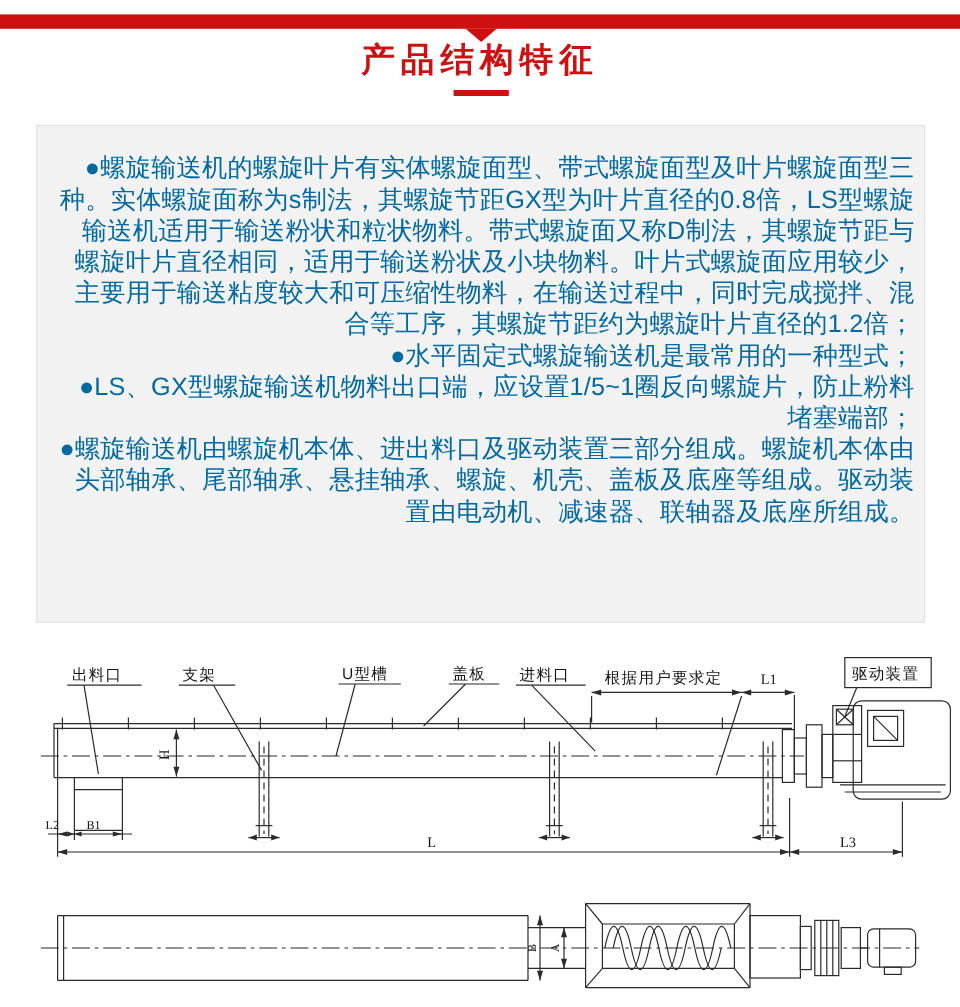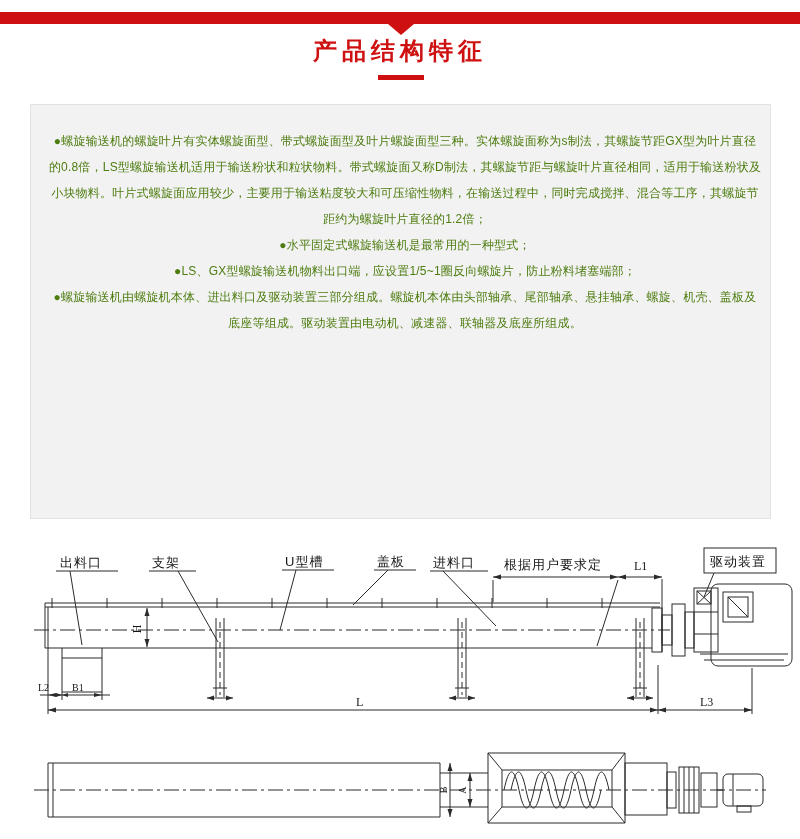--- a/index.html
+++ b/index.html
@@ -4,27 +4,27 @@
 <style>
   html,body{margin:0;padding:0;background:#fff;}
   body{width:800px;height:839px;position:relative;overflow:hidden;
        font-family:"Liberation Sans","DejaVu Sans",sans-serif;}
   .red-bar{position:absolute;left:0;top:12px;width:800px;height:12px;background:#cf1010;}
   .notch{position:absolute;left:388px;top:24px;width:0;height:0;
          border-left:13px solid transparent;border-right:13px solid transparent;
          border-top:11px solid #cf1010;}
   .page-title{position:absolute;left:0;top:34px;width:800px;text-align:center;
               font-family:"Liberation Serif","DejaVu Serif",serif;font-weight:bold;
-              font-size:24px;line-height:34px;letter-spacing:5px;color:#cf1010;}
+              font-size:28px;line-height:34px;letter-spacing:5px;color:#cf1010;}
   .title-underline{position:absolute;left:378px;top:75px;width:46px;height:5px;background:#cf1010;}
   .feature-panel{position:absolute;left:30px;top:104px;width:741px;height:415px;
                  box-sizing:border-box;background:#f2f2f2;border:1px solid #e2e2e2;
                  padding:23px 8px 0 17px;overflow:hidden;}
-  .feature-panel p{margin:0;font-size:12px;line-height:26px;color:#4d7c0f;
-                   letter-spacing:0.2px;text-align:center;}
+  .feature-panel p{margin:0;font-size:21px;line-height:26px;color:#0369a1;
+                   letter-spacing:0.2px;text-align:right;}
   .diagram{position:absolute;left:0;}
   .diagram svg{display:block;}
   svg line, svg rect.box, svg path.ln{stroke:#2b2b2b;stroke-width:1;fill:none;}
   svg polygon{fill:#2b2b2b;stroke:none;}
   svg .cl{stroke:#2b2b2b;stroke-dasharray:15 4 3 4;}
   svg .dash{stroke-dasharray:6 4;}
   svg text{fill:#161616;}
   svg text.cn{font-size:13px;letter-spacing:1px;font-family:"Liberation Sans","DejaVu Sans",sans-serif;}
   svg text.dim{font-size:12px;font-family:"Liberation Serif","DejaVu Serif",serif;}
   svg text.dims{font-size:10px;font-family:"Liberation Serif","DejaVu Serif",serif;}

